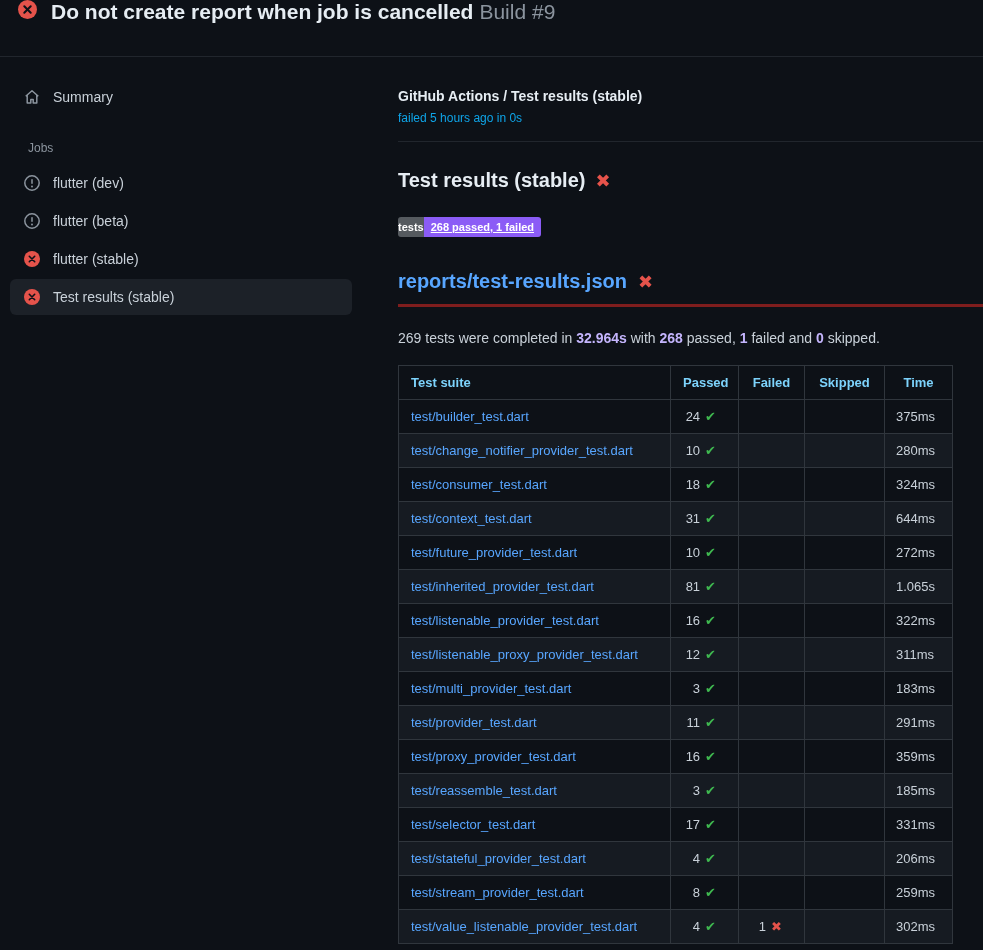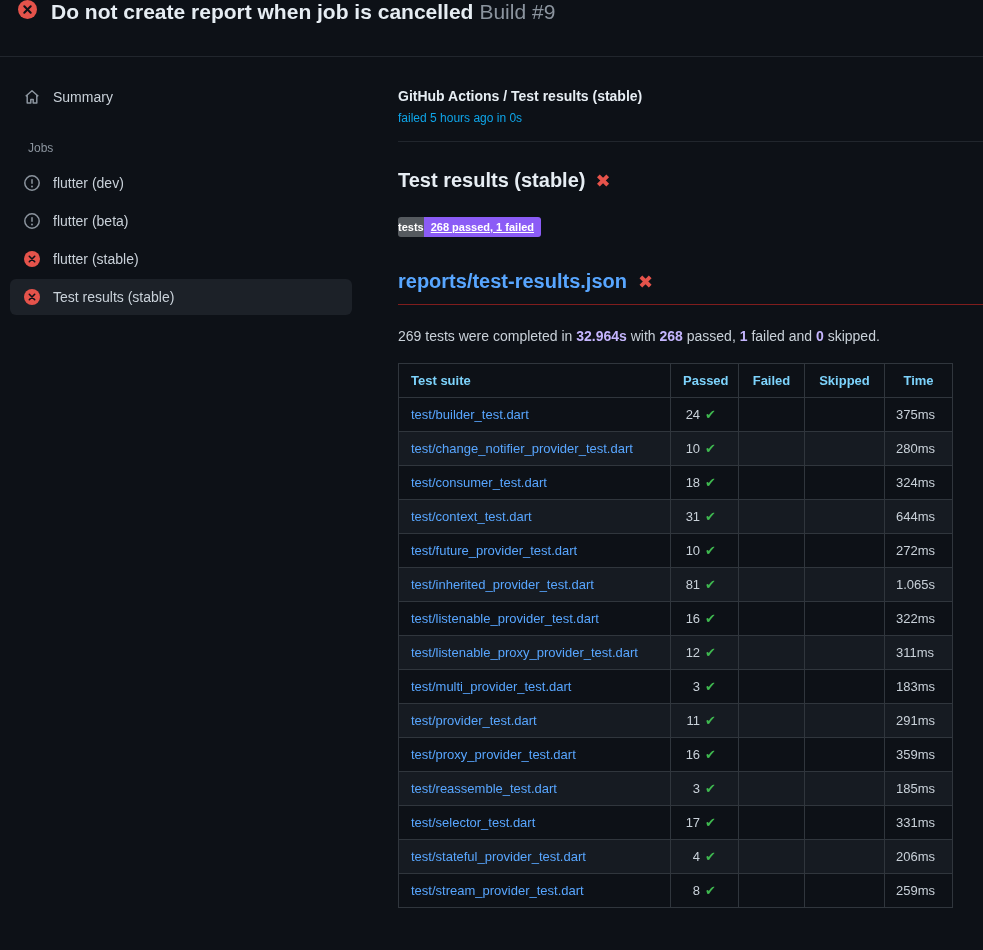--- a/index.html
+++ b/index.html
@@ -44,21 +44,21 @@
   }
   .cross-mark { color:#e5534b; font-weight:700; font-size:18px; line-height:1; }
   .badge {
     margin-top:25px; display:inline-flex; font-size:11px; font-weight:700;
     border-radius:3px; overflow:hidden; line-height:12px;
   }
   .badge .badge-label { padding:4px 0; color:#ffffff; }
   .badge .badge-value { padding:4px 7px; color:#ffffff; }
   .report-heading {
     margin-top:33px; padding-bottom:11px;
-    border-bottom:1px solid #7f1d1d;
+    border-bottom:3px solid #7f1d1d;
     font-size:20px; font-weight:700; color:#58a6ff;
     display:flex; align-items:center; gap:11px;
   }
   .report-heading .link { color:#58a6ff; text-decoration:none; cursor:pointer; }
   .summary-line { margin-top:23px; font-size:14px; color:#c9d1d9; }
   .summary-line b { color:#c4b5fd; font-weight:700; }
   
   table.results {
     margin-top:19px; border-collapse:collapse;
     width:554px; font-size:13px; table-layout:fixed;
@@ -280,16 +280,23 @@
             <td class="num-cell"></td>
             <td class="time-cell">206ms</td>
           </tr>
           <tr>
             <td><a class="suite-link">test/stream_provider_test.dart</a></td>
             <td class="num-cell"><span>8</span><span class="mark check">✔</span></td>
             <td class="num-cell"></td>
             <td class="num-cell"></td>
             <td class="time-cell">259ms</td>
           </tr>
+          <tr>
+            <td><a class="suite-link">test/value_listenable_provider_test.dart</a></td>
+            <td class="num-cell"><span>4</span><span class="mark check">✔</span></td>
+            <td class="num-cell"><span>1</span><span class="mark cross">✖</span></td>
+            <td class="num-cell"></td>
+            <td class="time-cell">302ms</td>
+          </tr>
         </tbody>
     </table>
   </main>
 </div>
 
 </body></html>

